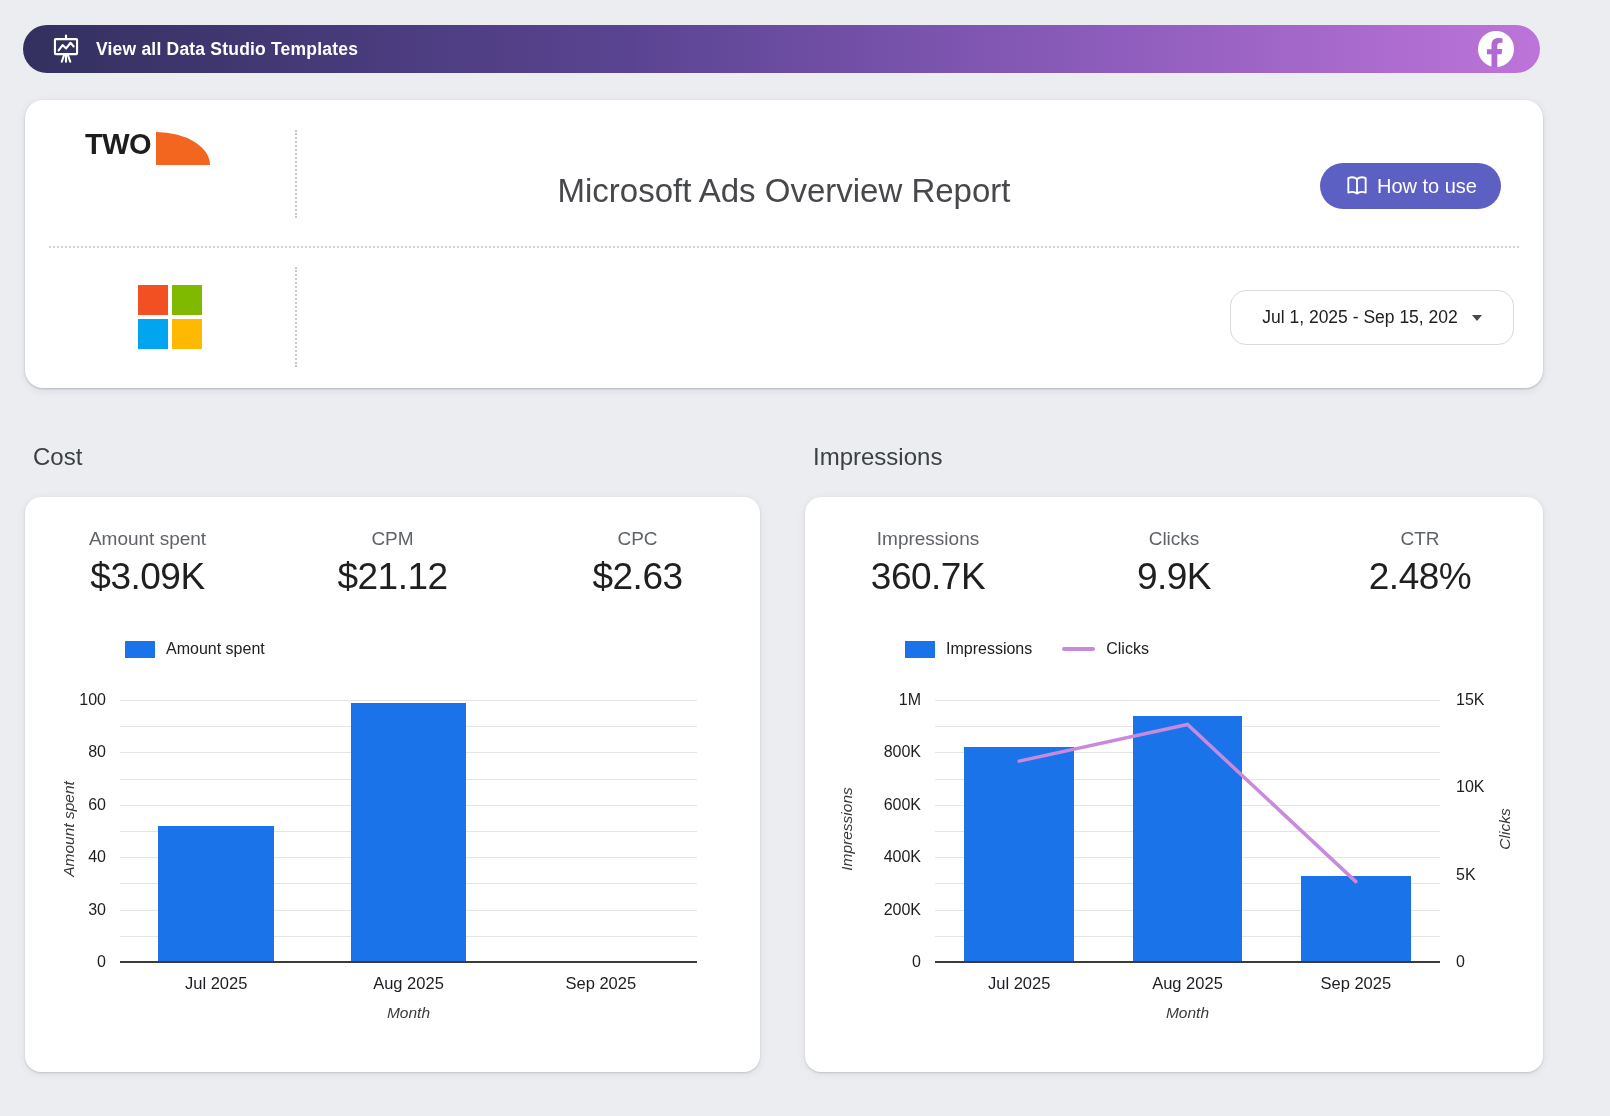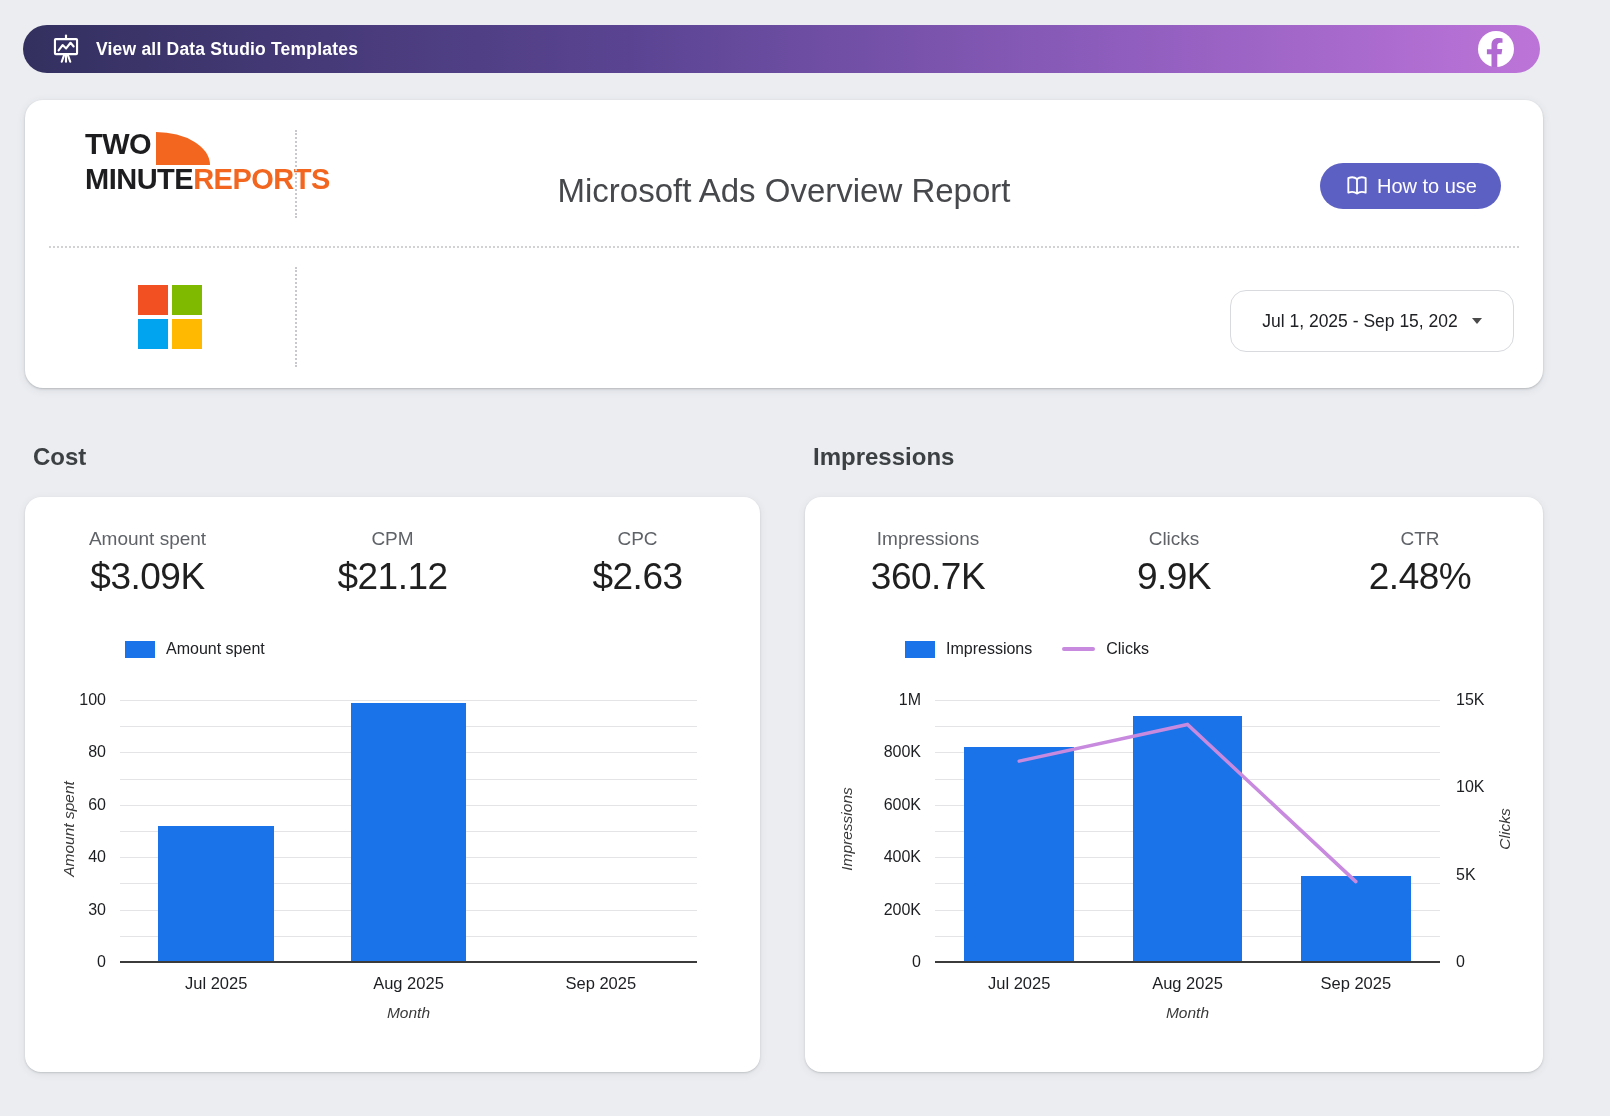--- a/index.html
+++ b/index.html
@@ -39,28 +39,28 @@
     font-size:33px; font-weight:400; color:#46484b;
   }
   .how-to-use{
     position:absolute; right:42px; top:63px; height:46px; border:none; border-radius:23px;
     background:#5d60c3; color:#fff; font-size:20px; font-family:inherit;
     display:flex; align-items:center; gap:7px; padding:0 24px; cursor:pointer;
   }
   .ms-logo{ position:absolute; left:113px; top:185px; display:grid;
             grid-template-columns:30px 30px; grid-template-rows:30px 30px; gap:4px; }
   .date-range{
-    position:absolute; right:29px; top:190px; width:284px; height:62px; background:#fff;
+    position:absolute; right:29px; top:190px; width:284px; height:55px; background:#fff;
     border:1px solid #d8dade; border-radius:16px; display:flex; align-items:center;
     justify-content:center; gap:14px; font-size:17.5px; color:#202124; cursor:pointer;
   }
   .caret{ width:0; height:0; border-left:5px solid transparent; border-right:5px solid transparent;
           border-top:6px solid #4a4a4a; }
   
-  .sec-title{ position:absolute; top:443px; font-size:24px; font-weight:700; color:#3d4043; }
+  .sec-title{ position:absolute; top:443px; font-size:24px; font-weight:400; color:#3d4043; }
   .cost-title{ left:33px; } .imp-title{ left:813px; }
   .card{ position:absolute; top:497px; height:575px; background:#fff; border-radius:16px;
          box-shadow:0 1px 2px rgba(60,64,67,.2),0 2px 8px rgba(60,64,67,.08); }
   .cost-card{ left:25px; width:735px;padding-left:28px; }
   .imp-card{ left:805px; width:738px; }
   .metrics{ position:absolute; top:31px; left:0; right:0; display:flex; }
   .metric{ flex:1; text-align:center; }
   .m-label{ font-size:19px; color:#5f6368; }
   .m-value{ font-size:37px; color:#1f1f1f; margin-top:6px; letter-spacing:-.5px; }
   .chart{ position:absolute; inset:0; }
@@ -102,23 +102,20 @@
       <path d="M23.5 23.2l.8-5.2h-5v-3.4c0-1.4.7-2.8 2.9-2.8h2.3V7.4s-2.1-.36-4.1-.36c-4.2 0-6.9 2.5-6.9 7.1v4h-4.6v5.2h4.6V36c.9.14 1.9.22 2.9.22s2-.08 2.9-.22V23.2h4.2z" fill="#b06ad2"></path>
     </svg>
   </span>
 </div>
 
 <div class="header-card">
   <div class="logo">
     <div class="logo-l1">
       <span>TWO</span>
       <span class="logo-shape"></span>
-    </div>
-    <div class="logo-l2">
-      <span>MINUTE</span><span class="logo-orange">REPORTS</span>
     </div>
   </div>
   <div class="vdiv vdiv1"></div>
   <h1 class="page-title">Microsoft Ads Overview Report</h1>
   <button class="how-to-use">
     <span style="width:26px;height:26px;display:flex">
       <svg viewBox="0 0 24 24" fill="none" stroke="#fff" stroke-width="1.7" stroke-linejoin="round">
         <path d="M12 5.6C10 3.9 6.6 3.7 4 4.7v13.4c2.6-1 6-0.8 8 .9 2-1.7 5.4-1.9 8-.9V4.7c-2.6-1-6-.8-8 .9z"></path>
         <line x1="12" y1="5.6" x2="12" y2="19"></line>
       </svg>

